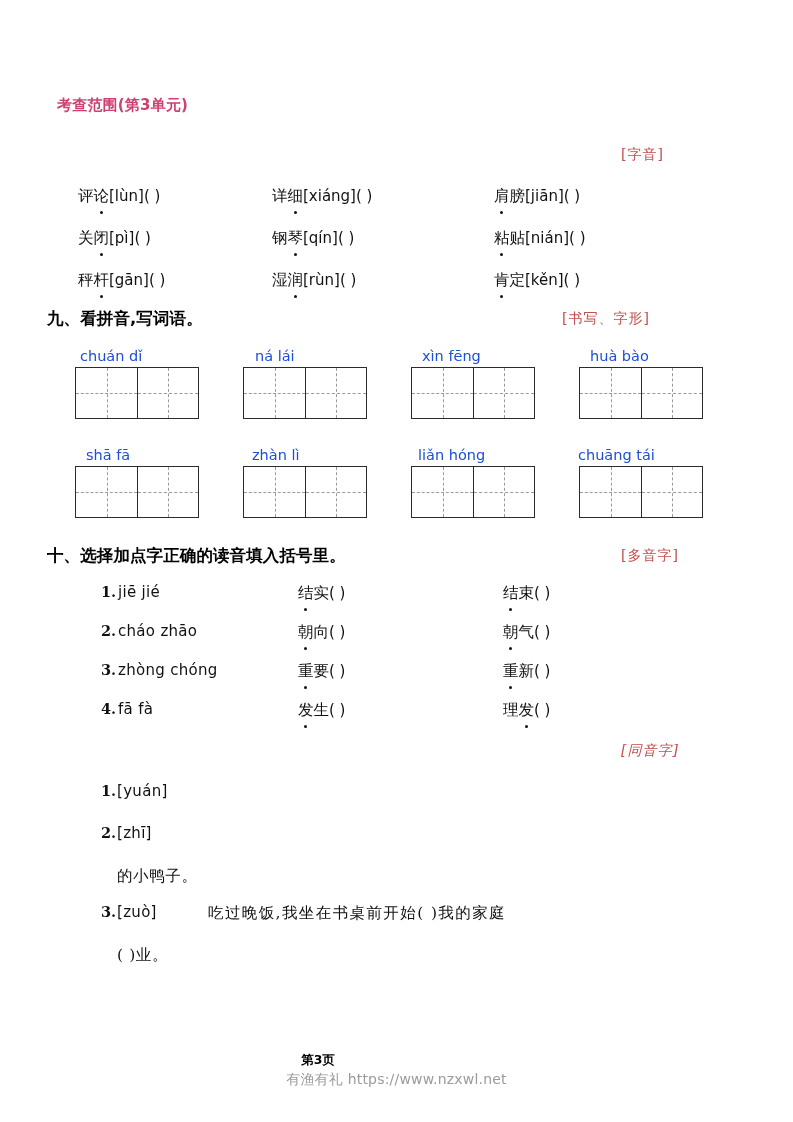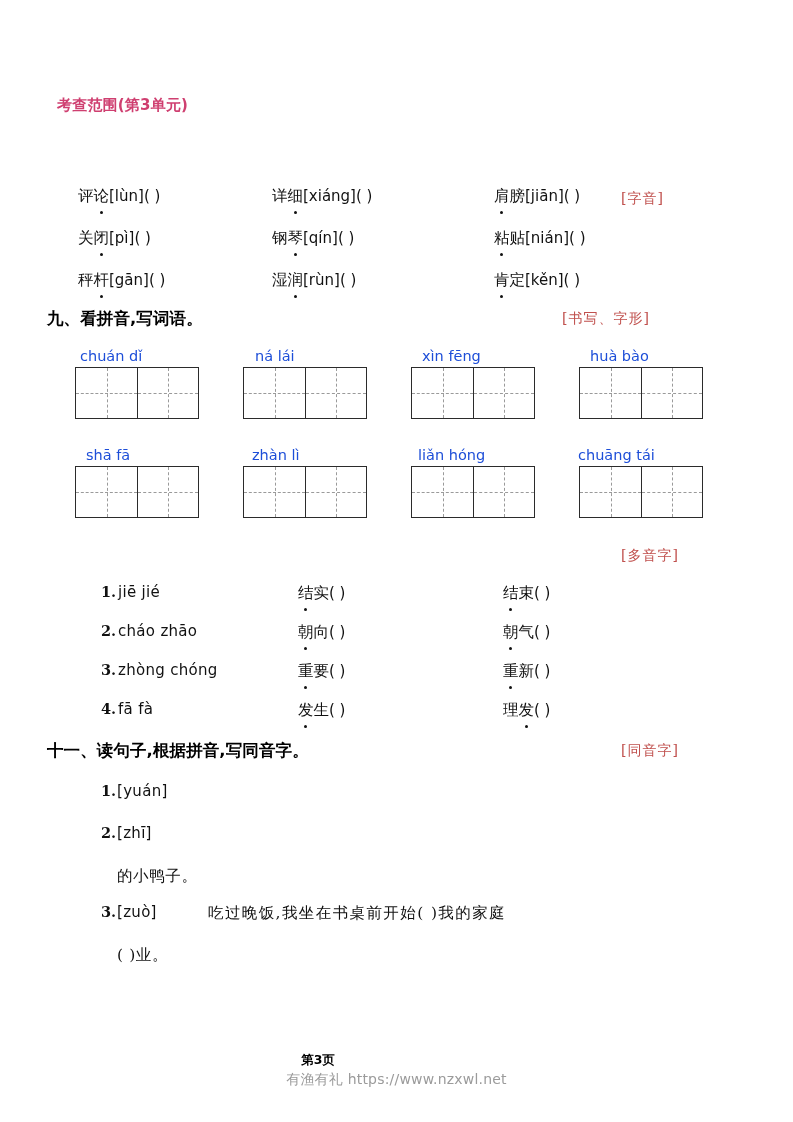--- a/index.html
+++ b/index.html
@@ -171,21 +171,21 @@
     letter-spacing: 0.2px;
   }
 </style>
 </head>
 <body>
 
 <div class="page">
 
   <div class="scope-title">考查范围(第3单元)</div>
 
-  <div class="tag" style="left:621px; top:146px;margin-top:44px;">[字音]</div>
+  <div class="tag" style="left:621px; top:146px;">[字音]</div>
 
   <div class="q8item" style="left:78px; top:186px;">
     <span class="cn">评</span><span class="cn dotted">论</span><span class="brk">[lùn]</span><span class="brk">(            )</span>
   </div>
   <div class="q8item" style="left:272px; top:186px;">
     <span class="cn">详</span><span class="cn dotted">细</span><span class="brk">[xiáng]</span><span class="brk">(            )</span>
   </div>
   <div class="q8item" style="left:494px; top:186px;">
     <span class="cn dotted">肩</span><span class="cn">膀</span><span class="brk">[jiān]</span><span class="brk">(            )</span>
   </div>
@@ -254,20 +254,21 @@
     <div class="cell"></div>
       <div class="cell"></div>
   </div>
 
   <div class="gridlabel" style="left:578px; top:447px;">chuāng tái</div>
   <div class="grid" style="left:579px; top:466px; width:124px; height:52px;">
     <div class="cell"></div>
       <div class="cell"></div>
   </div>
 
+  <div class="sec-head" style="top:545px;">十、选择加点字正确的读音填入括号里。</div>
   <div class="tag" style="left:621px; top:547px;">[多音字]</div>
 
   <div class="t num" style="left:101px; top:583px;">1.</div>
   <div class="t py" style="left:118px; top:583px;">jiē   jié</div>
   <div class="t" style="left:298px; top:583px;">
     <span class="cn dotted">结</span><span class="cn">实</span><span class="brk">(            )</span>
   </div>
   <div class="t" style="left:503px; top:583px;">
     <span class="cn dotted">结</span><span class="cn">束</span><span class="brk">(            )</span>
   </div>
@@ -292,22 +293,21 @@
 
   <div class="t num" style="left:101px; top:700px;">4.</div>
   <div class="t py" style="left:118px; top:700px;">fā   fà</div>
   <div class="t" style="left:298px; top:700px;">
     <span class="cn dotted">发</span><span class="cn">生</span><span class="brk">(            )</span>
   </div>
   <div class="t" style="left:503px; top:700px;">
     <span class="cn">理</span><span class="cn dotted">发</span><span class="brk">(            )</span>
   </div>
 
-  <div class="sec-head" style="top:740px;">十一、读句子,根据拼音,写同音字。</div>
-  <div class="tag" style="left:621px; top:742px;">[同音字]</div>
+  <div class="tag" style="left:621px; top:742px;font-style:italic;">[同音字]</div>
 
   <div class="t num" style="left:101px; top:782px;">1.</div>
   <div class="t py" style="left:117px; top:782px;">[yuán]</div>
 
   <div class="t num" style="left:101px; top:824px;">2.</div>
   <div class="t py" style="left:117px; top:824px;">[zhī]</div>
   <div class="t cn" style="left:117px; top:866px; letter-spacing:0.6px;">的小鸭子。</div>
 
   <div class="t num" style="left:101px; top:903px;">3.</div>
   <div class="t py" style="left:117px; top:903px;">[zuò]</div>

